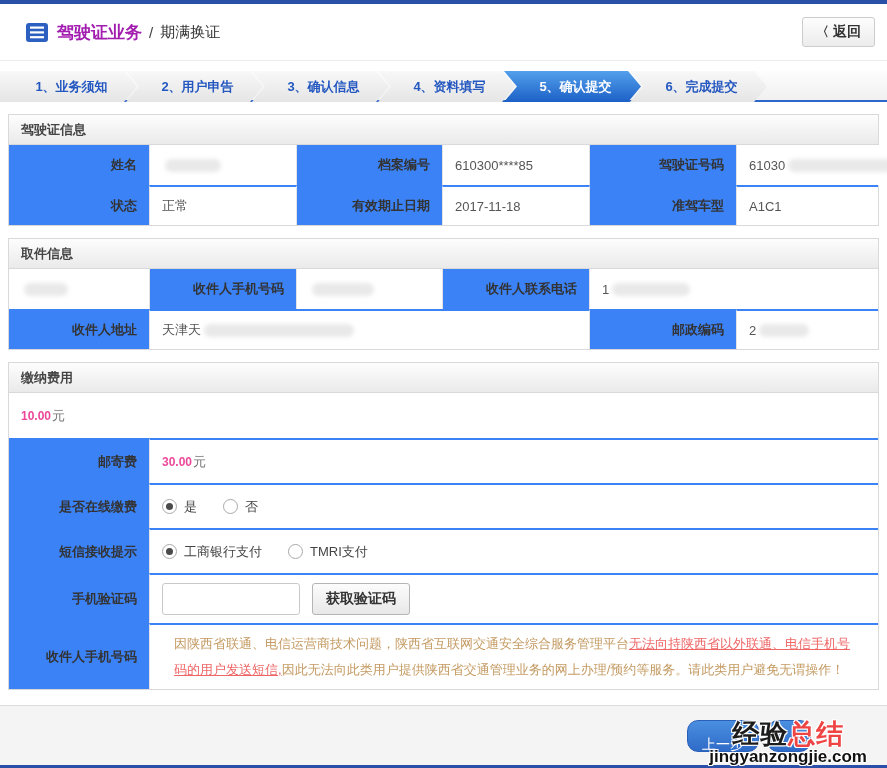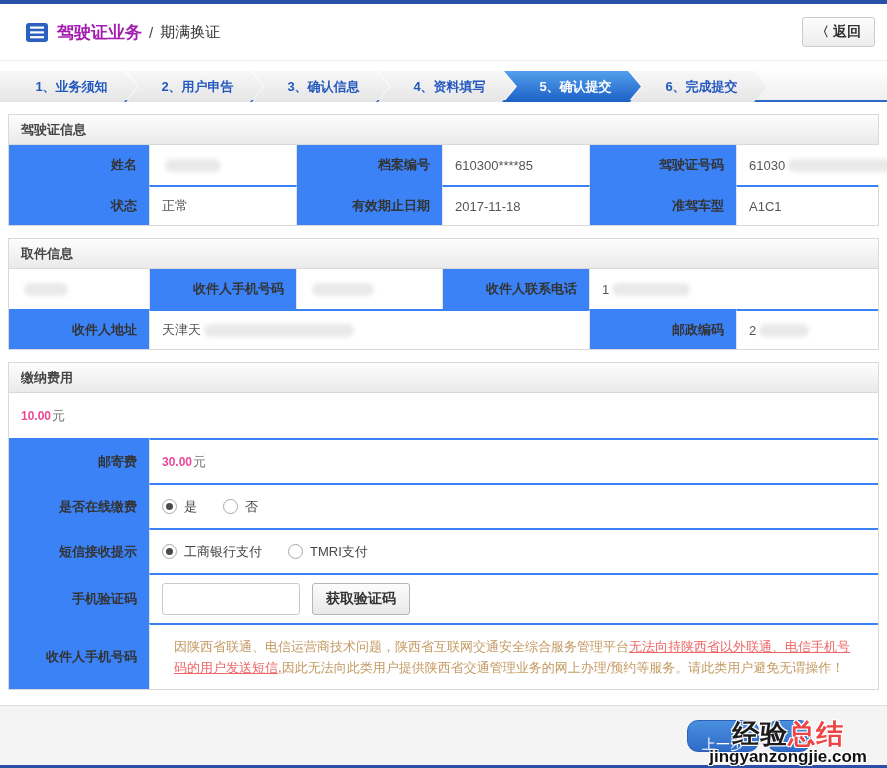--- a/index.html
+++ b/index.html
@@ -36,21 +36,21 @@
   .val.last{border-right:none}
   .span3{grid-column:2/span 3}
   
   .fee-amount{color:#ec4899;font-weight:bold;font-size:12px}
   .fee-unit{color:#777;font-size:13px;margin-left:1px}
   .radio{width:15px;height:15px;border-radius:50%;border:1px solid #a9a9a9;background:#fff;display:inline-flex;align-items:center;justify-content:center;margin-right:7px;flex:0 0 15px}
   .radio.checked::after{content:"";width:7px;height:7px;border-radius:50%;background:#4a4a4a}
   .radio-opt{display:inline-flex;align-items:center;margin-right:26px;cursor:pointer;color:#444}
   .code-input{width:138px;height:32px;border:1px solid #c9c9c9;border-radius:3px;padding:0 8px;font-size:14px;font-family:inherit}
   .code-btn{height:32px;margin-left:12px;padding:0 13px;border:1px solid #b5b5b5;border-radius:3px;background:linear-gradient(#fcfcfc,#e8e8e8);font-weight:bold;font-size:14px;color:#333;cursor:pointer}
-  .notice{line-height:21px;padding:6px 18px 6px 12px;font-size:13px}
+  .notice{line-height:26px;padding:6px 18px 6px 12px;font-size:13px}
   .notice .o{color:#c49a62}
   .notice .r{color:#ef6666;text-decoration:underline}
   .cell.tall{min-height:50px}
   .cell.notice-cell{min-height:66px;align-items:center}
   
   footer{position:absolute;left:0;bottom:3px;width:100%;height:60px;background:#f4f4f4;border-top:1px solid #dcdcdc;display:flex;align-items:center;justify-content:flex-end;padding-right:76px;gap:8px}
   .btn-blue{height:31px;min-width:52px;padding:15px 14px;background:linear-gradient(#4a8fe0,#2f6bc8);color:#fff;border:1px solid #2a60b8;border-radius:11px;font-size:14px;cursor:pointer}
   .btn-blue.hidden-label{min-width:44px}
   
   .watermark{position:absolute;right:20px;bottom:2px;text-align:center;pointer-events:none;line-height:1.05;z-index:10}

